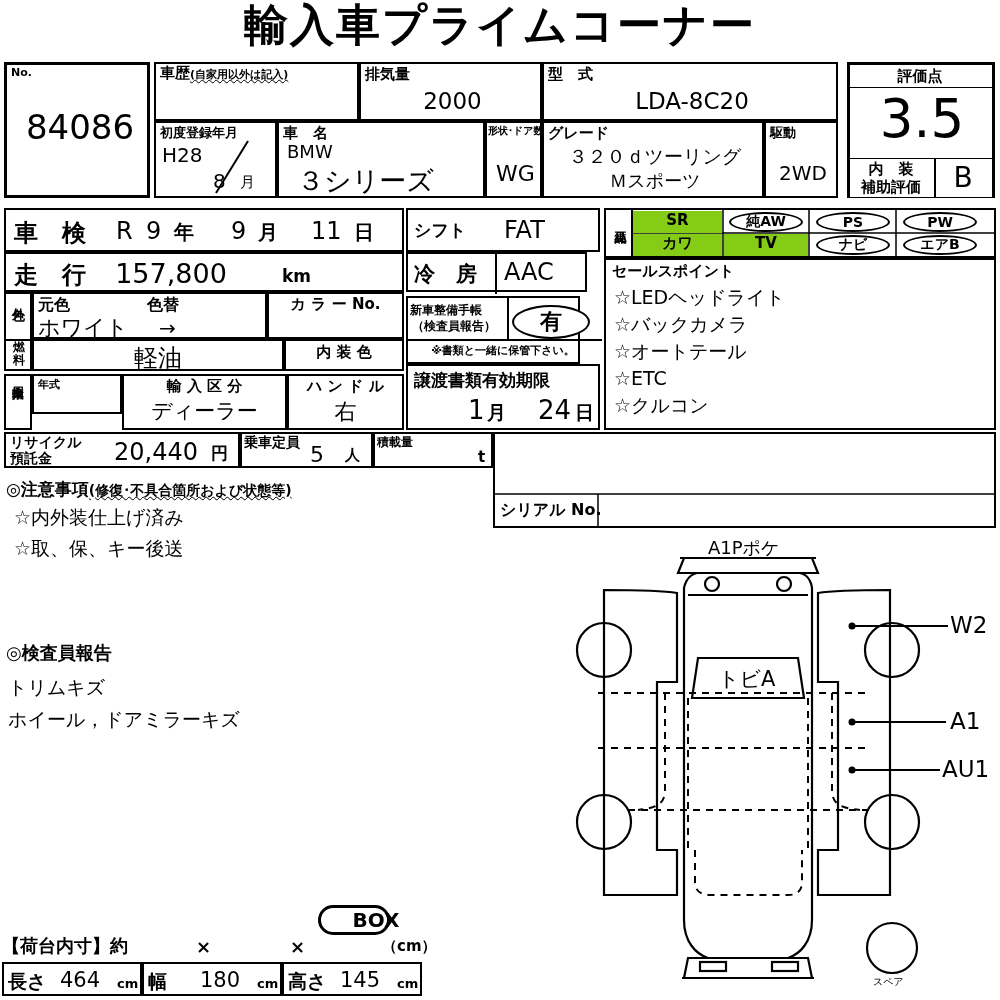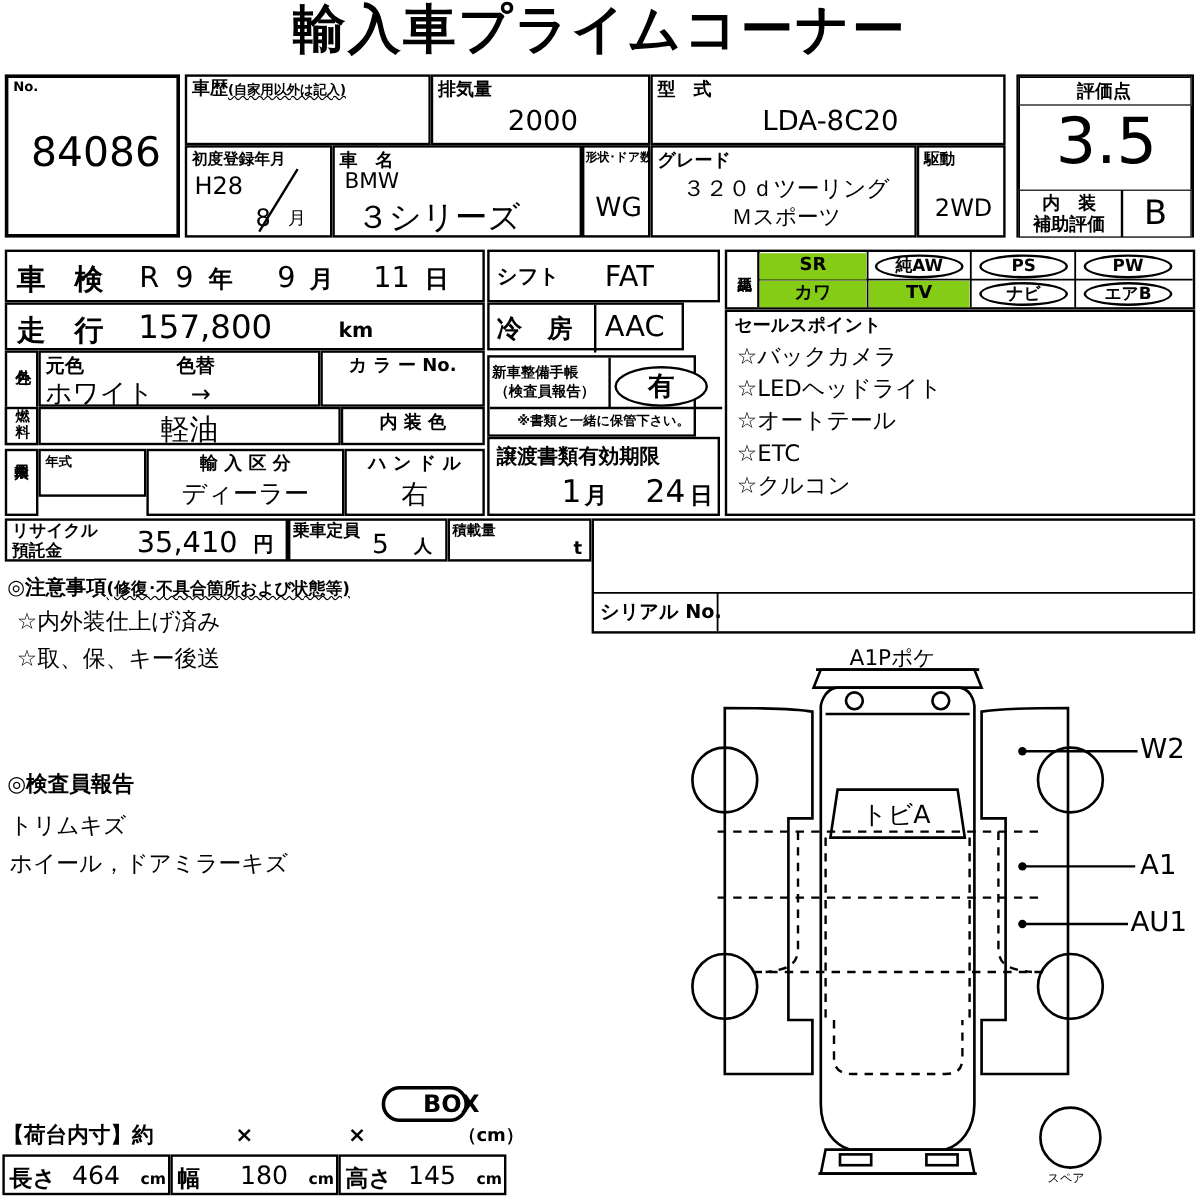--- a/index.html
+++ b/index.html
@@ -197,21 +197,21 @@
 <div class="cell" style="left:287px; top:374px; width:117px; height:56px;">
   <div class="v" style="left:0; top:1px; width:113px; text-align:center; font-size:15px; font-weight:bold;">ハ ン ド ル</div>
   <div class="v" style="left:0; top:21px; width:113px; text-align:center; font-size:22px;">右</div>
 </div>
 
 <div class="cell" style="left:406px; top:208px; width:194px; height:44px;">
   <div class="v" style="left:6px; top:9px; font-size:17px; font-weight:bold;">シフト</div>
   <div class="v" style="left:96px; top:6px; font-size:24px;">FAT</div>
 </div>
 
-<div class="cell" style="left:406px; top:252px; width:164px; height:40px;">
+<div class="cell" style="left:406px; top:252px; width:181px; height:40px;">
   <div class="v" style="left:6px; top:6px; font-size:21px; font-weight:bold;">冷　房</div>
   <div class="v" style="left:96px; top:4px; font-size:24px;">AAC</div>
   <svg class="abs" style="left:0;top:0;" width="194" height="40">
     <line x1="88" y1="0" x2="88" y2="40" stroke="#000" stroke-width="2"></line>
   </svg>
 </div>
 
 <div class="cell" style="left:406px; top:296px; width:174px; height:68px;">
   <div class="v" style="left:2px; top:4px; font-size:12px; font-weight:bold;">新車整備手帳</div>
   <div class="v" style="left:4px; top:20px; font-size:12px; font-weight:bold;">（検査員報告）</div>
@@ -270,32 +270,32 @@
     <span>ナビ</span>
     </div>
   <div class="oval" style="left:297px; top:25px; width:74px; height:20px; font-size:14px;">
     <span>エアB</span>
     </div>
 </div>
 
 <div class="cell" style="left:604px; top:258px; width:392px; height:172px;">
   <div class="sp-head">セールスポイント</div>
   <div class="sp-list">
+    <div>☆LEDヘッドライト</div>
     <div>☆バックカメラ</div>
-    <div>☆LEDヘッドライト</div>
     <div>☆オートテール</div>
     <div>☆ETC</div>
     <div>☆クルコン</div>
   </div>
 </div>
 
 <div class="cell" style="left:4px; top:432px; width:236px; height:36px;">
   <div class="v" style="left:4px; top:0px; font-size:14px; font-weight:bold;">リサイクル</div>
   <div class="v" style="left:4px; top:16px; font-size:14px; font-weight:bold;">預託金</div>
-  <div class="v" style="left:108px; top:4px; font-size:24px;">35,410</div>
+  <div class="v" style="left:108px; top:4px; font-size:24px;">20,440</div>
   <div class="v" style="left:205px; top:8px; font-size:17px; font-weight:bold;">円</div>
 </div>
 
 <div class="cell" style="left:240px; top:432px; width:133px; height:36px;">
   <div class="v" style="left:2px; top:0px; font-size:14px; font-weight:bold;">乗車定員</div>
   <div class="v" style="left:68px; top:8px; font-size:22px;">5</div>
   <div class="v" style="left:103px; top:12px; font-size:15px; font-weight:bold;">人</div>
 </div>
 
 <div class="cell" style="left:373px; top:432px; width:120px; height:36px;">

